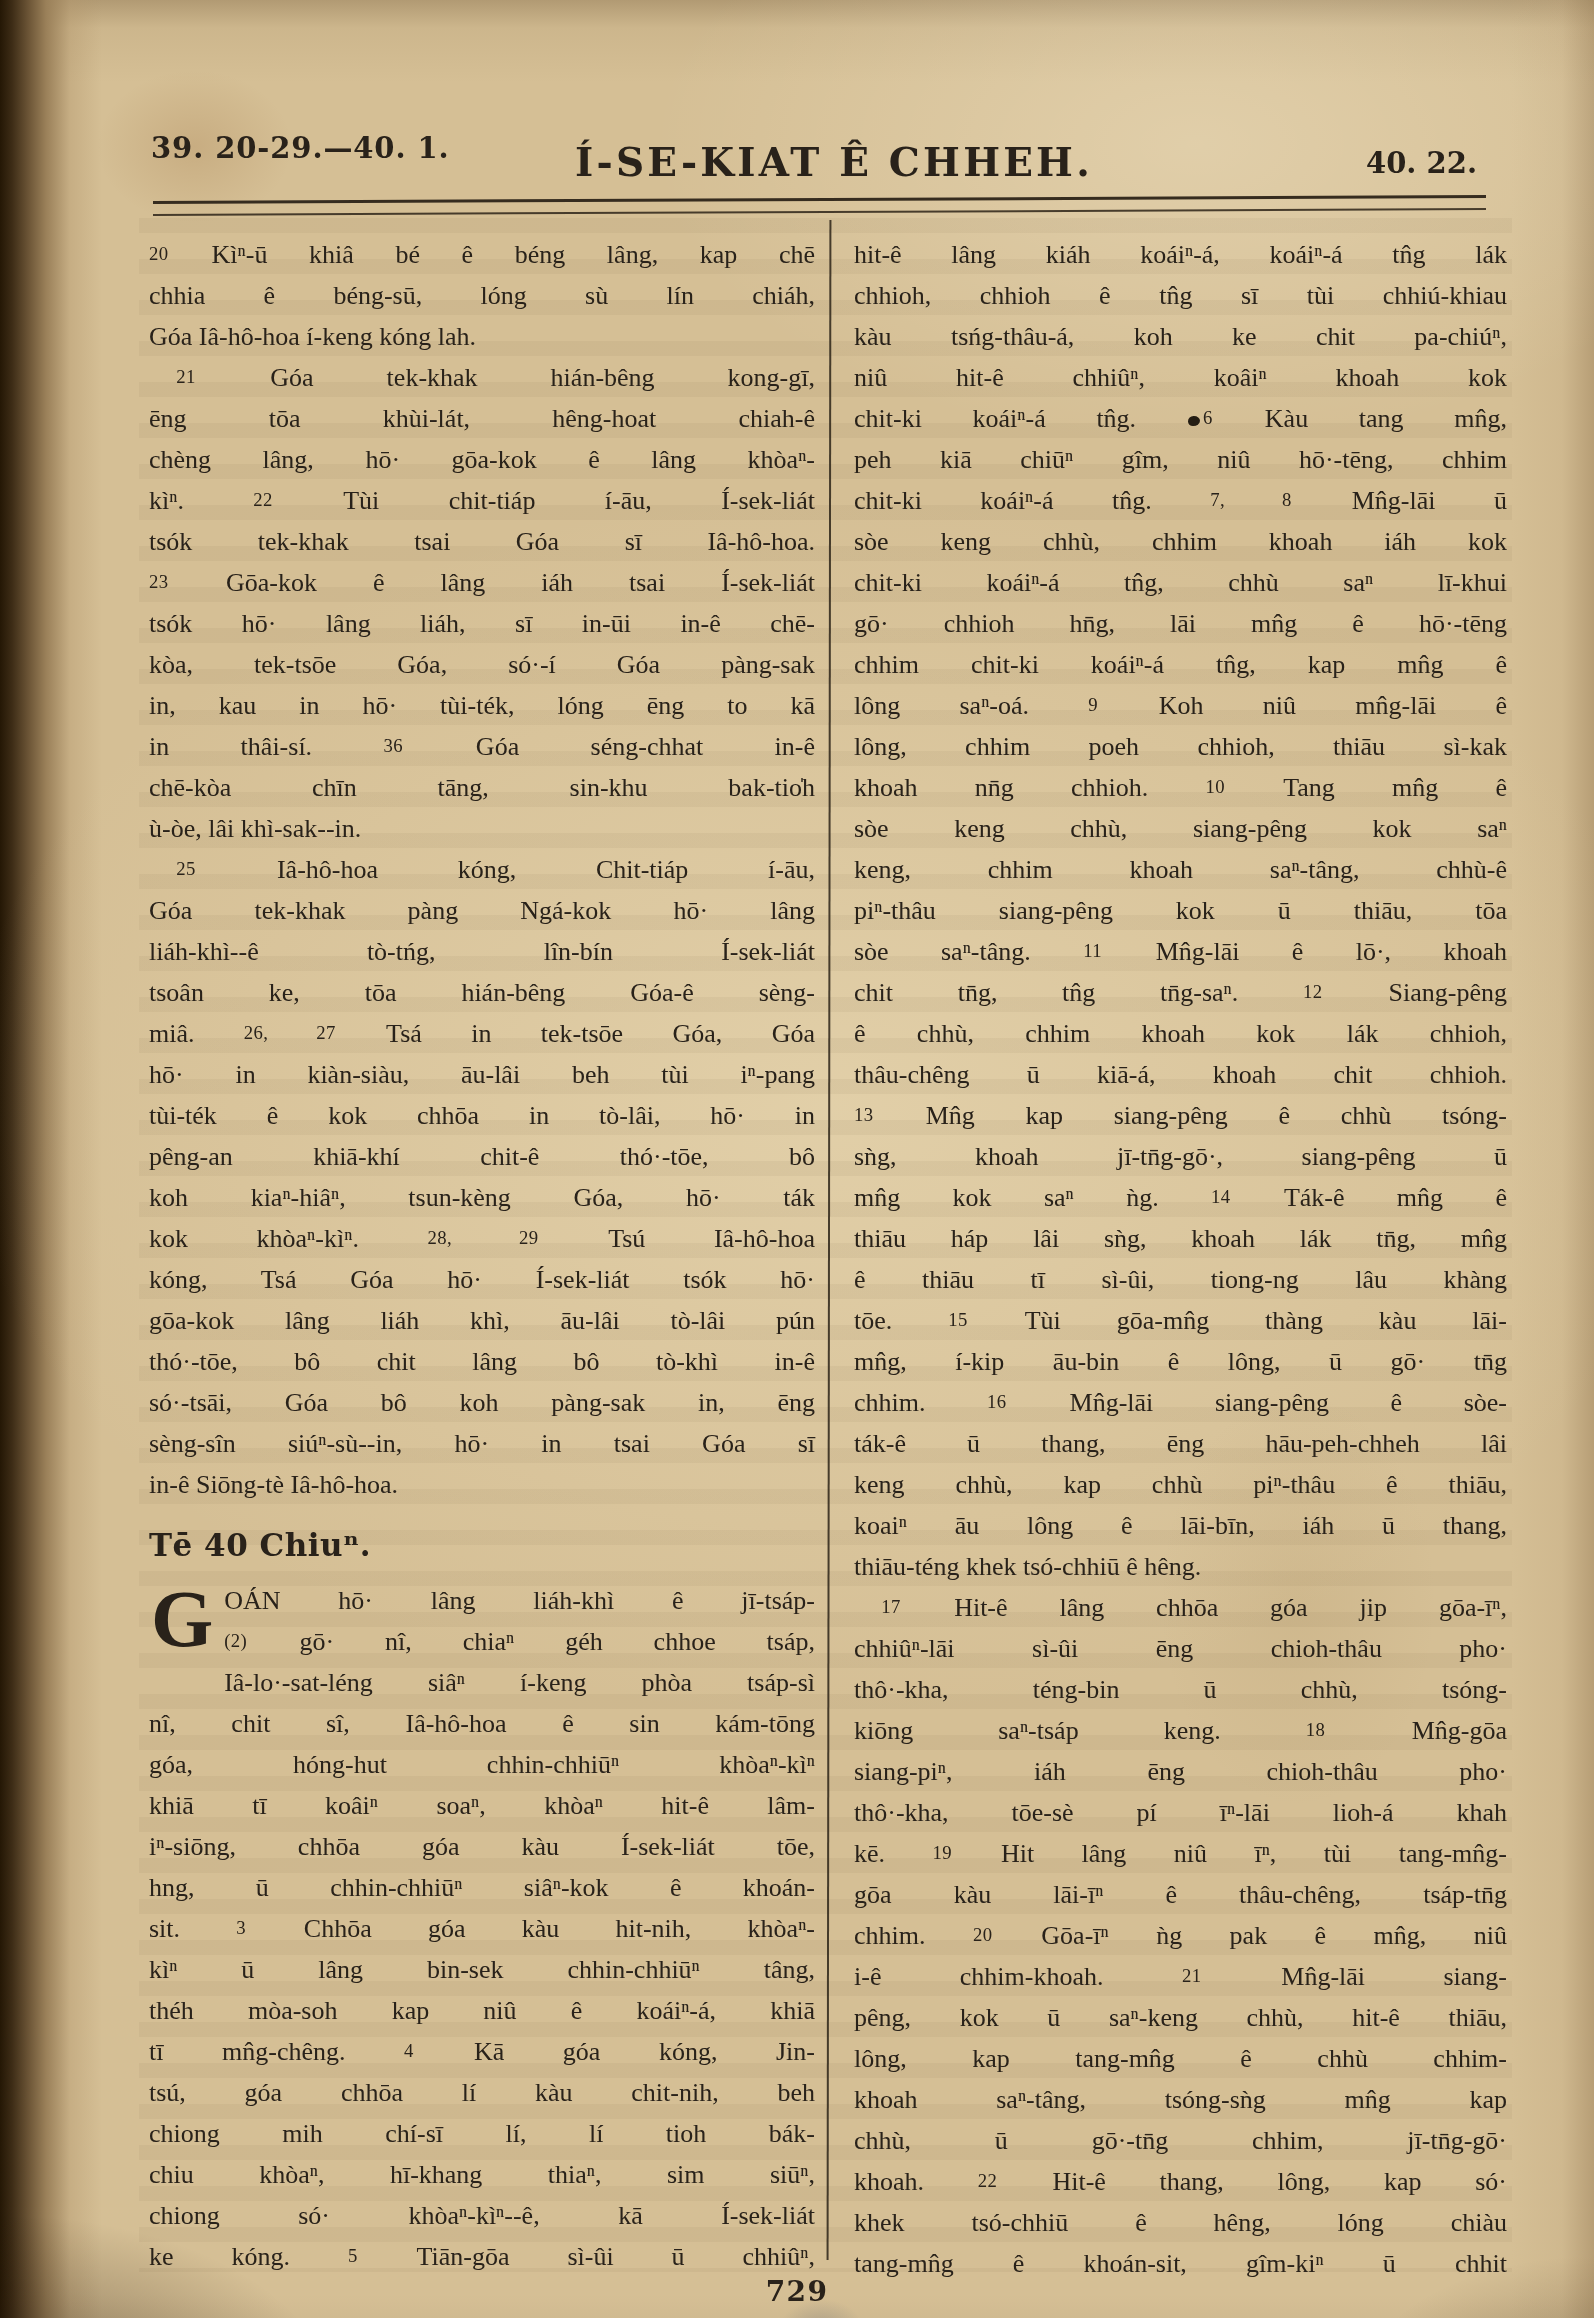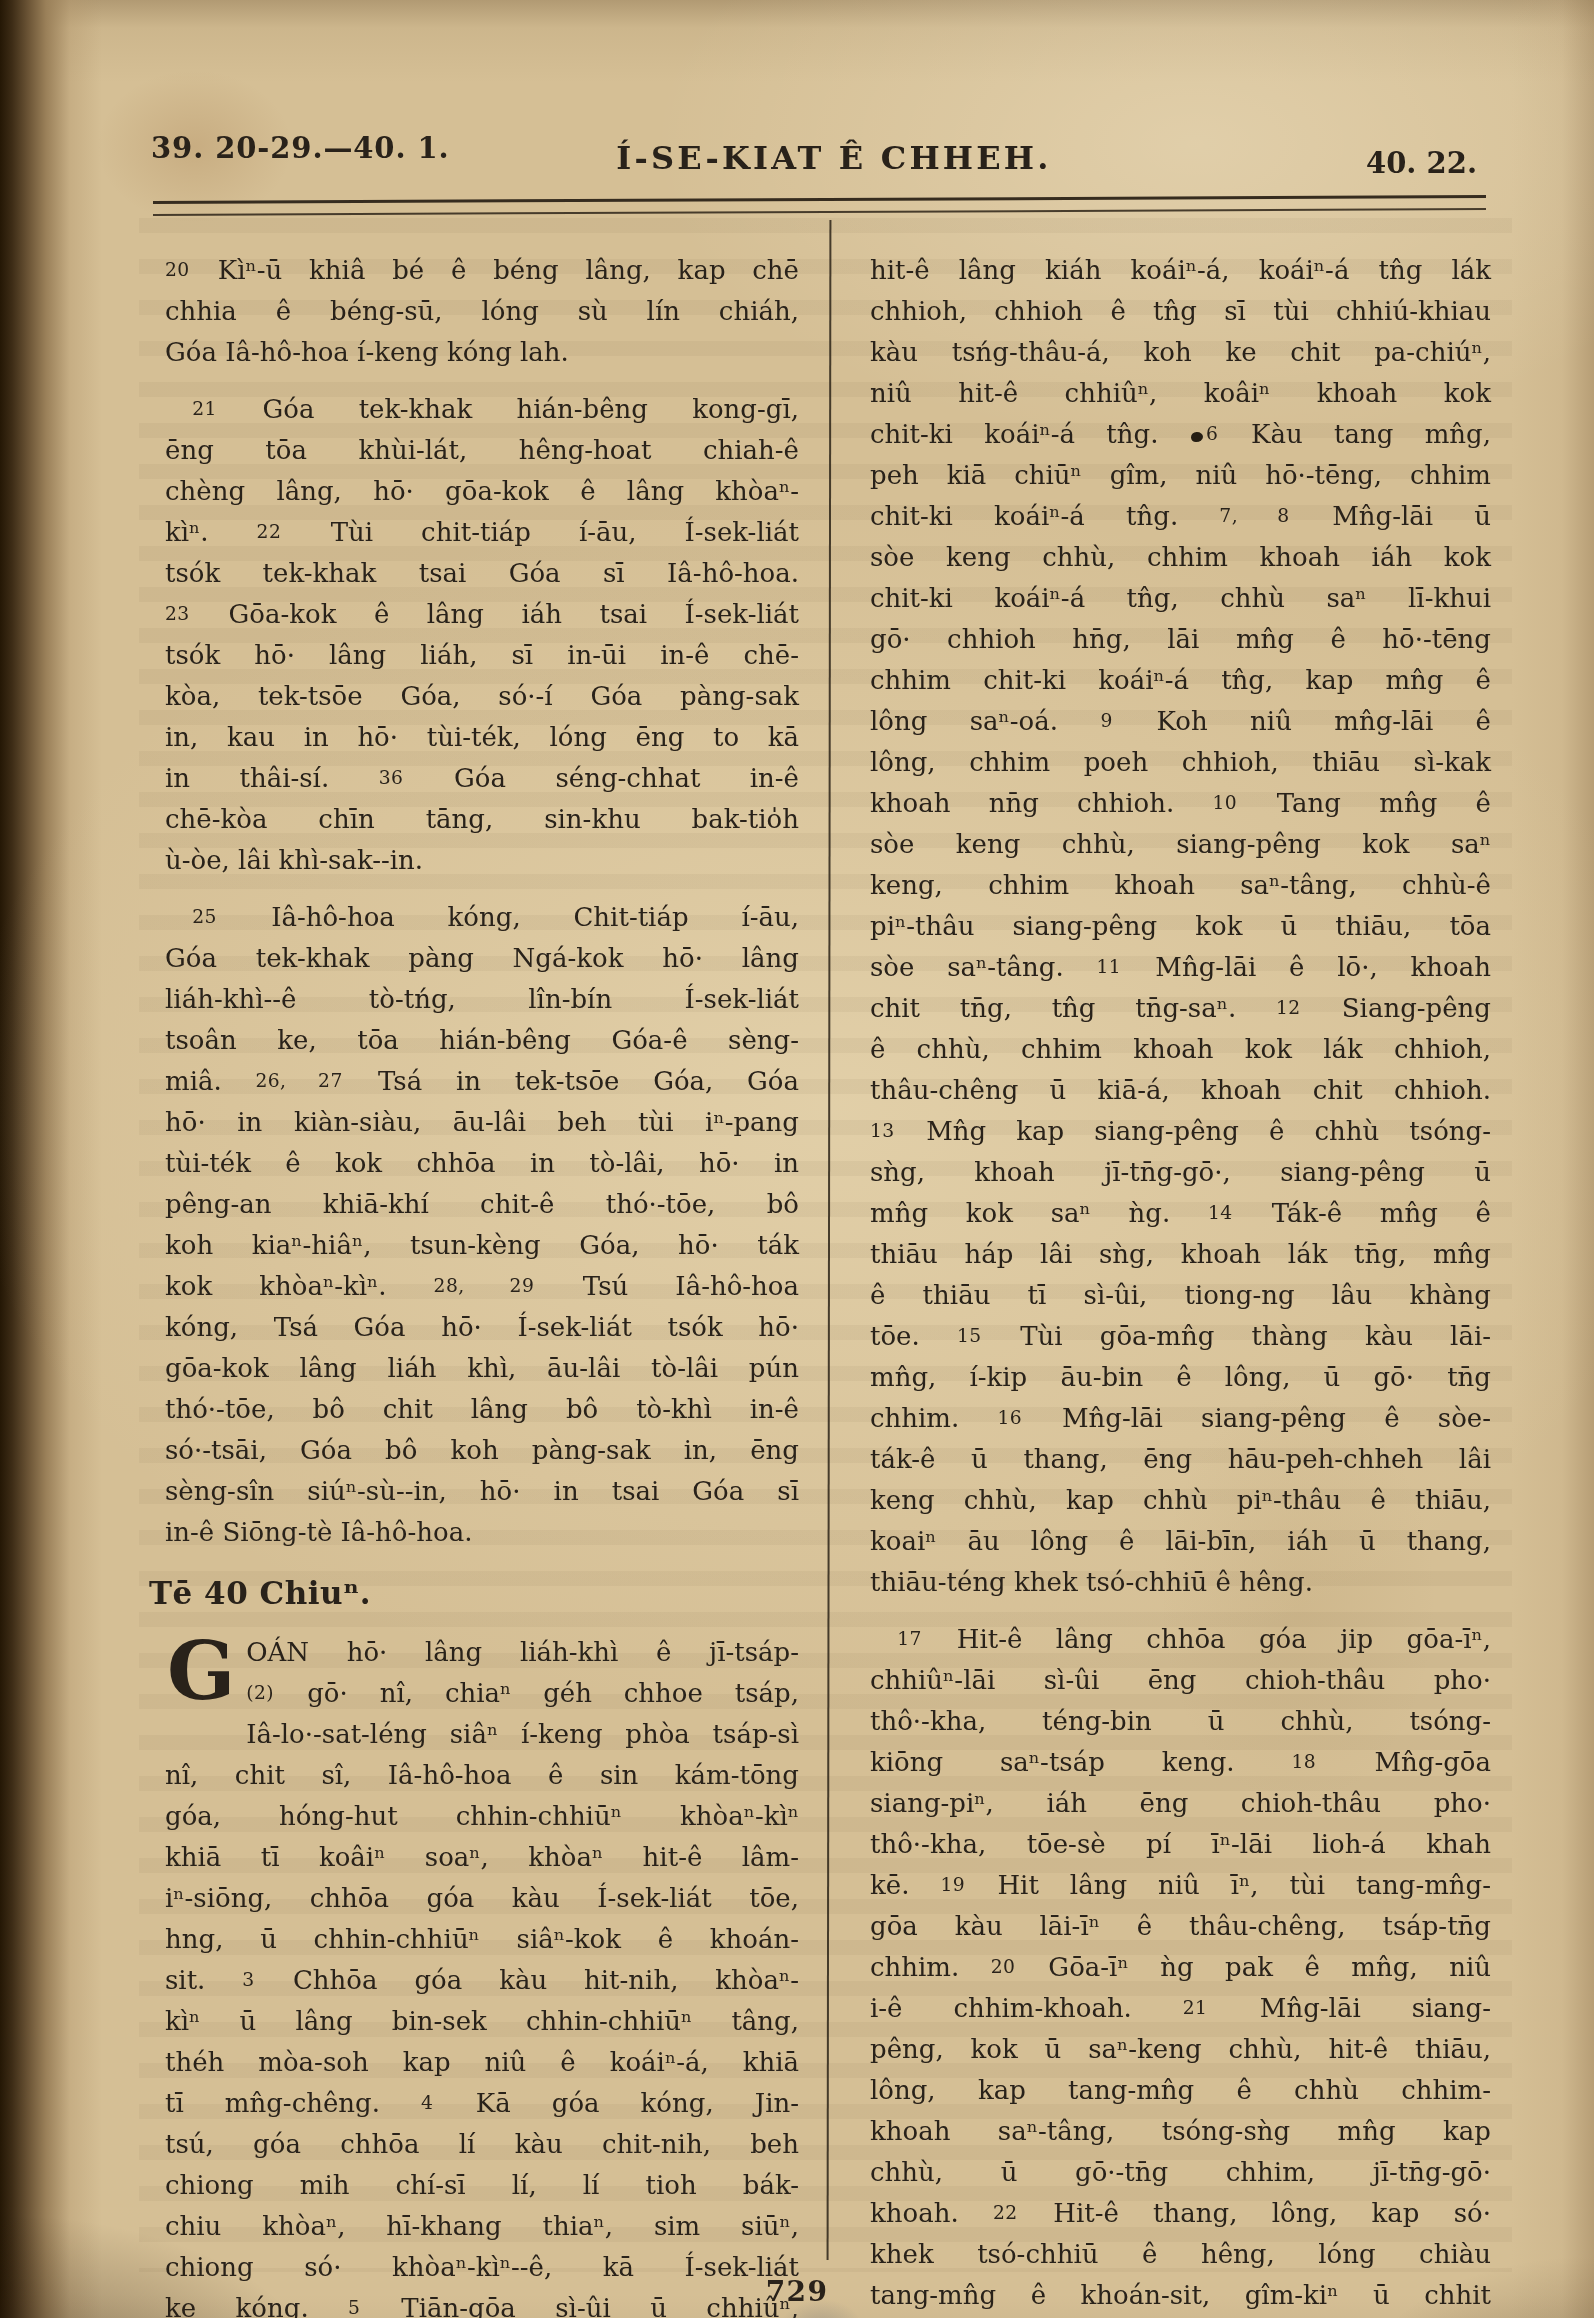--- a/index.html
+++ b/index.html
@@ -26,31 +26,31 @@
     background:radial-gradient(closest-side, rgba(140,90,40,0.18), transparent);}
   .stain2{position:absolute;left:1159px;top:1391px;width:278px;height:417px;
     background:radial-gradient(closest-side, rgba(150,120,70,0.10), transparent);}
   .smudge{position:absolute;left:761px;top:2286px;width:121px;height:88px;
     background:radial-gradient(closest-side, rgba(88,96,112,0.30), transparent 70%);}
   .ghost{position:absolute;left:139px;top:218px;width:1373px;height:2054px;pointer-events:none;
     background:repeating-linear-gradient(180deg, rgba(112,92,60,0.07) 0px 15px, rgba(112,92,60,0) 15px 41px);}
 
   .hdr-left{position:absolute;left:151px;top:131px;font-size:29px;font-weight:700;letter-spacing:0.9px;white-space:nowrap;}
   .hdr-title{position:absolute;left:0;right:0;top:139px;padding-left:74px;text-align:center;
-    font-size:32px;font-weight:700;letter-spacing:3.2px;white-space:nowrap;}
+    font-size:39px;font-weight:700;letter-spacing:3.2px;white-space:nowrap;}
   .hdr-right{position:absolute;right:117px;top:146px;font-size:29px;font-weight:700;white-space:nowrap;}
   .rule{position:absolute;left:153px;width:1333px;background:#362c1f;transform:rotate(-0.25deg);}
   .rule.r1{top:198px;height:3.2px;}
   .rule.r2{top:211px;height:2.3px;opacity:0.9;}
   .divider{position:absolute;left:828px;top:220px;width:2.3px;height:2040px;background:rgba(44,35,23,0.85);transform:rotate(0.08deg);}
 
   .col{position:absolute;top:234px;font-size:26px;line-height:41px;}
   .col-left{left:149px;width:666px;}
   .col-right{left:854px;width:653px;}
-  .para{margin:16px;}
+  .para{margin:0;font-family:Liberation Serif, serif;}
   .line{text-align:justify;text-align-last:justify;}
   .line.pl{text-align-last:left;}
   [data-indent="true"] .line:first-child{text-indent:1.05em;}
   .v{font-size:0.72em;line-height:0;position:relative;top:-0.15em;letter-spacing:0.02em;padding-right:0.08em;}
   .blob{display:inline-block;width:0.46em;height:0.40em;background:#241d13;
     border-radius:48% 52% 58% 42% / 55% 48% 52% 45%;vertical-align:0.02em;margin:0 0.12em 0 0.04em;}
   .chapter-heading{text-align:left;font-weight:700;font-size:31px;line-height:45px;margin:18px 0 12px;letter-spacing:0.5px;}
   .dropcap{float:left;font-size:80px;line-height:69px;height:82px;padding:4.6px 11px 0 1.9px;font-weight:700;}
   .dropcap-para::after{content:"";display:block;clear:both;}
   .page-number{position:absolute;left:0;right:0;top:2275px;text-align:center;font-size:28px;font-weight:600;letter-spacing:1.4px;}

